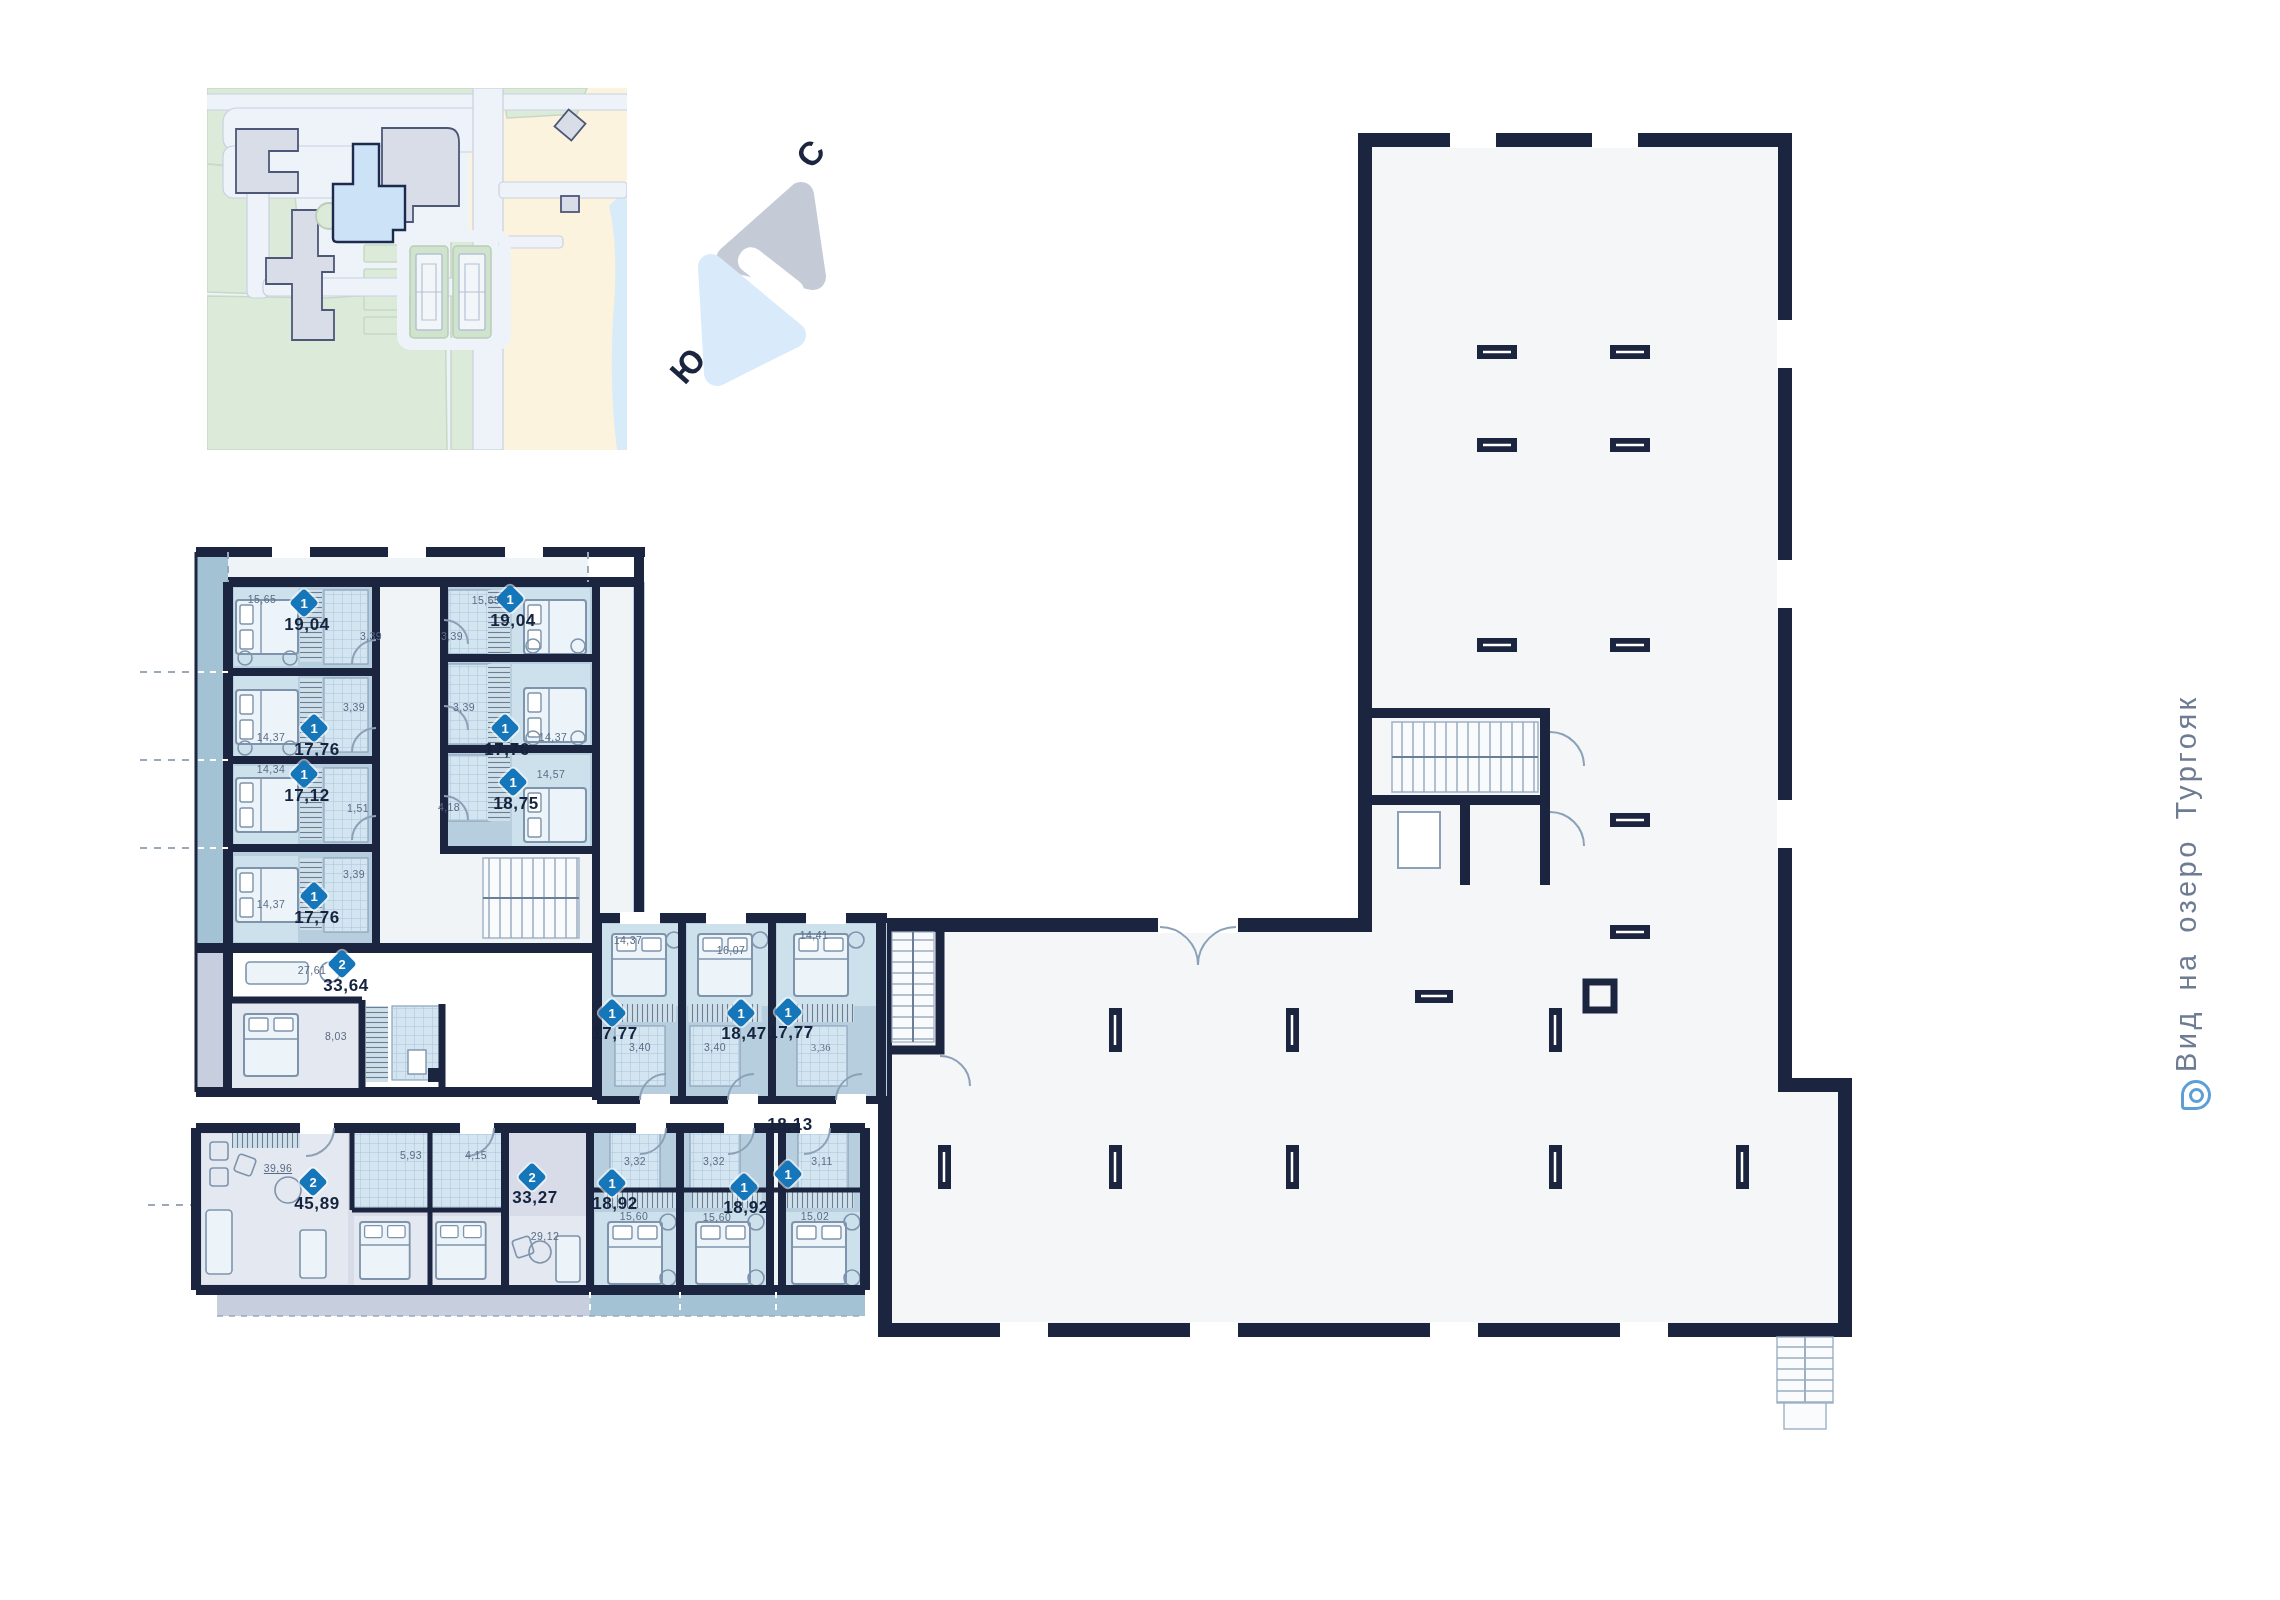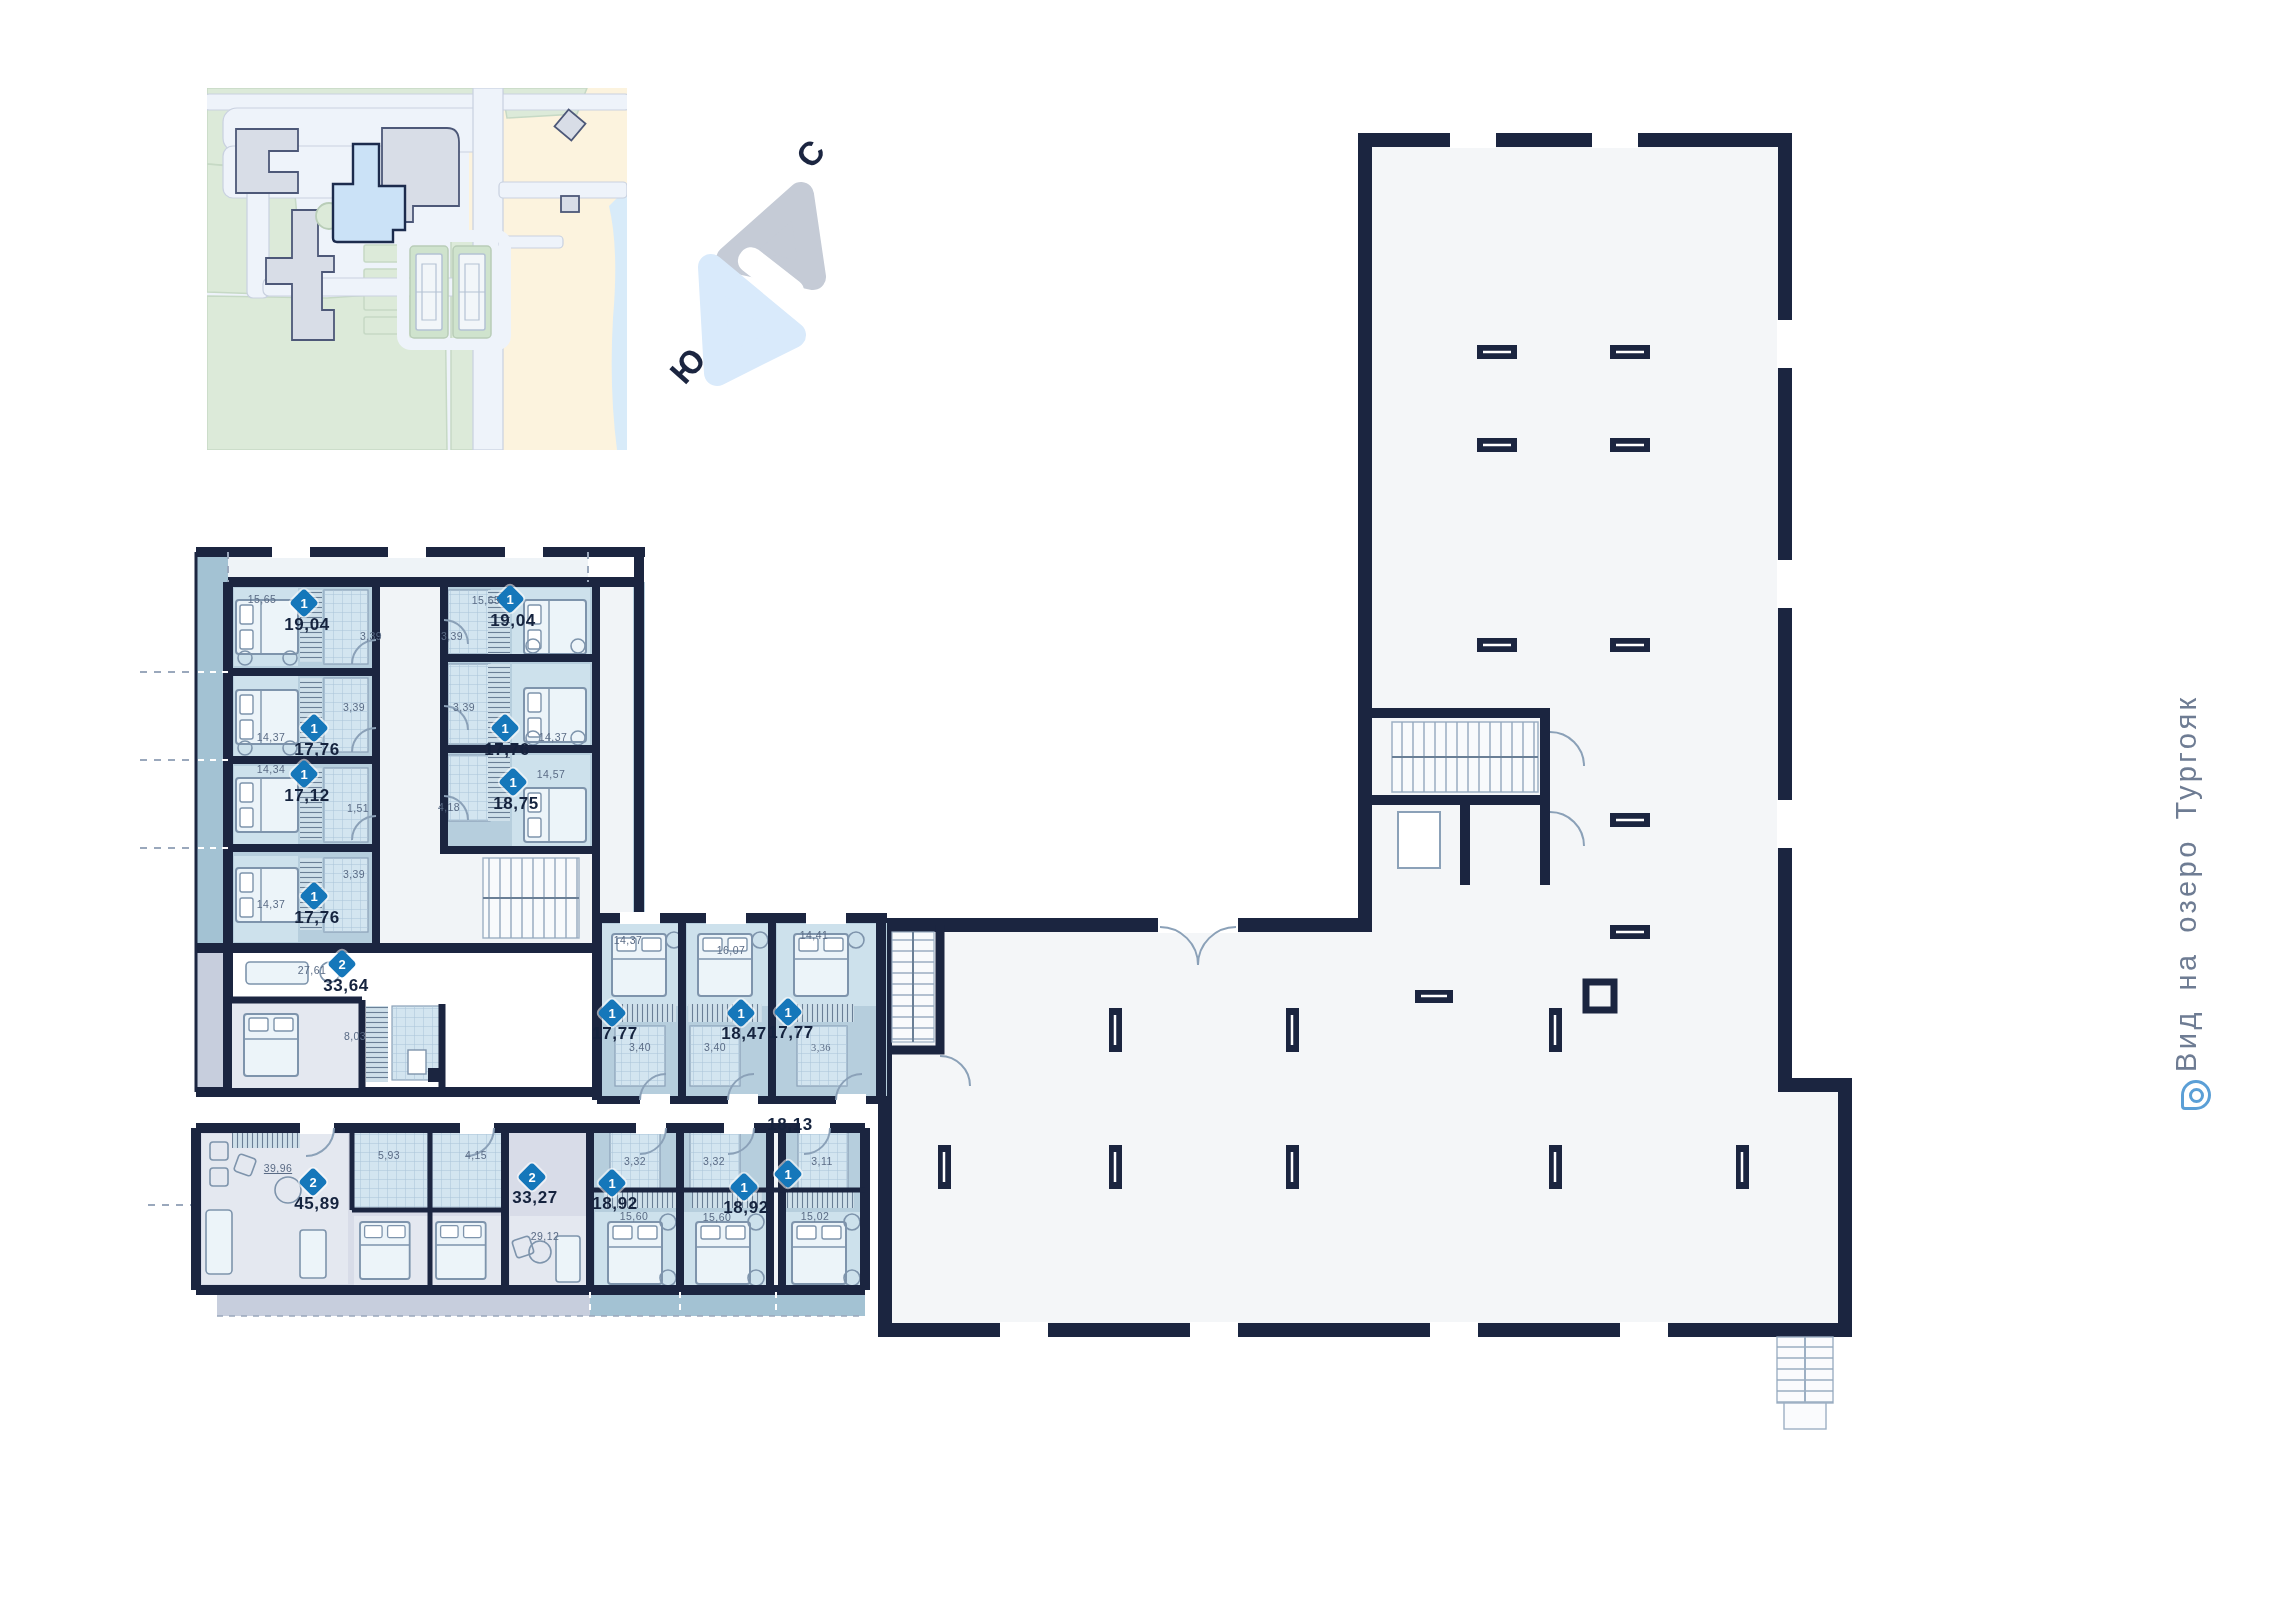--- a/index.html
+++ b/index.html
@@ -510,27 +510,27 @@
         <span>1</span>
       </div>
       <div class="area-label" style="left: 317px; top: 918px;">17,76</div>
       <div class="room-label" style="left: 271px; top: 904px;">14,37</div>
       <div class="room-label" style="left: 354px; top: 874px;">3,39</div>
       <div class="badge" style="left: 342px; top: 964px;">
         <span>2</span>
       </div>
       <div class="area-label" style="left: 346px; top: 986px;">33,64</div>
       <div class="room-label" style="left: 312px; top: 970px;">27,61</div>
-      <div class="room-label" style="left: 355px; top: 1036px; text-align: right;">8,03</div>
+      <div class="room-label" style="left: 336px; top: 1036px; text-align: right;">8,03</div>
       <div class="badge" style="left: 313px; top: 1182px;">
         <span>2</span>
       </div>
       <div class="area-label" style="left: 317px; top: 1204px;">45,89</div>
       <div class="room-label" style="left: 278px; top: 1168px; text-decoration: underline;">39,96</div>
-      <div class="room-label" style="left: 389px; top: 1155px;">5,93</div>
+      <div class="room-label" style="left: 389px; top: 1155px; padding-left: 44px;">5,93</div>
       <div class="badge" style="left: 532px; top: 1177px;">
         <span>2</span>
       </div>
       <div class="area-label" style="left: 535px; top: 1198px;">33,27</div>
       <div class="room-label" style="left: 476px; top: 1155px;">4,15</div>
       <div class="room-label" style="left: 545px; top: 1236px;">29,12</div>
       <div class="badge" style="left: 612px; top: 1183px;">
         <span>1</span>
       </div>
       <div class="area-label" style="left: 615px; top: 1204px;">18,92</div>

